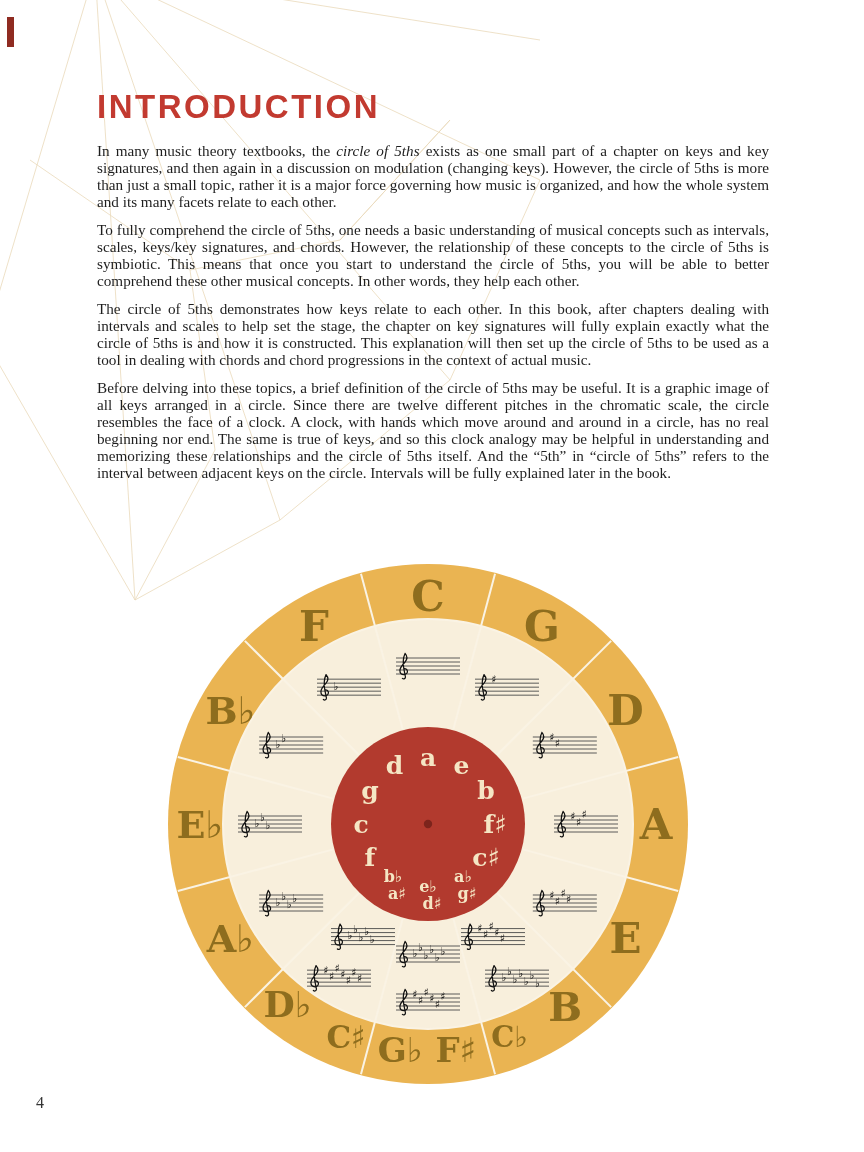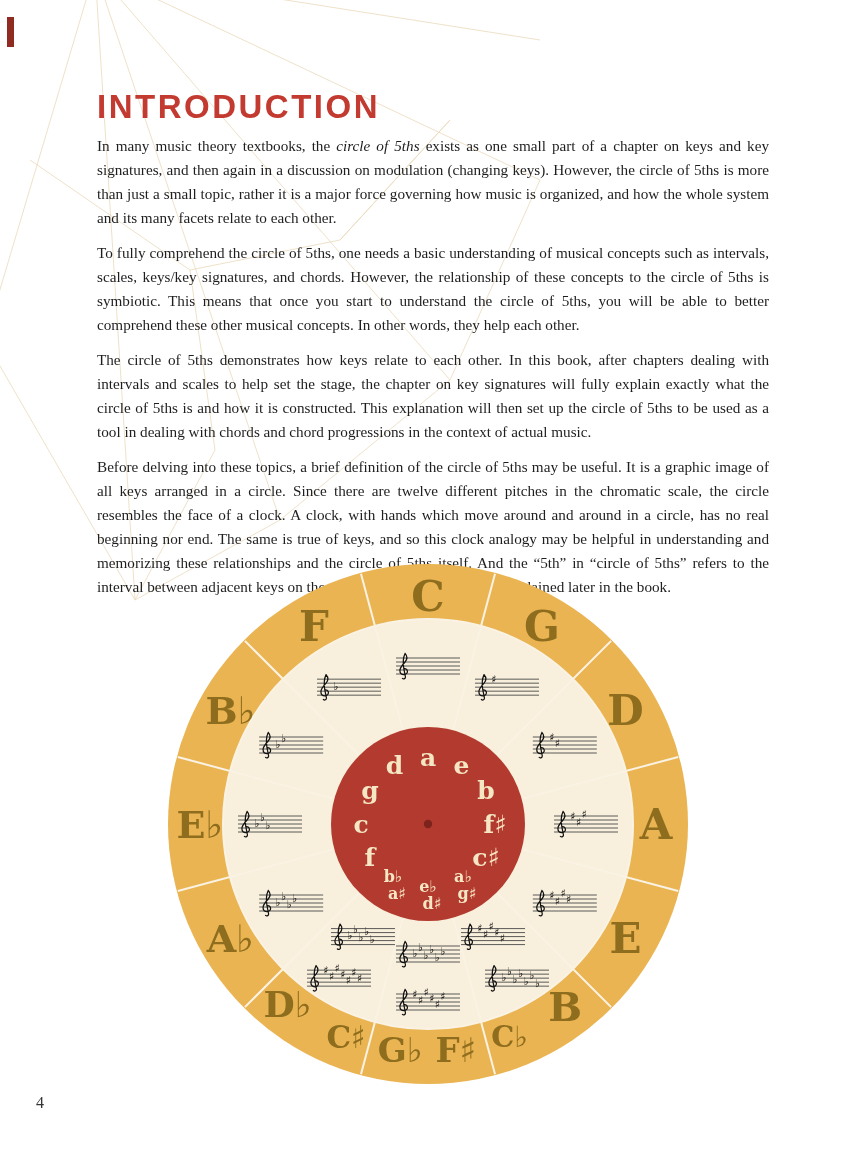--- a/index.html
+++ b/index.html
@@ -9,24 +9,24 @@
     background:var(--page-bg,#ffffff); overflow:hidden;
     font-family:"Liberation Serif", serif;
   }
   .bg-pattern { position:absolute; top:0; left:0; pointer-events:none; }
   .bg-pattern path { stroke:var(--pattern-line,#ead9ba); stroke-width:1; fill:none; opacity:.8; }
   .corner-mark { position:absolute; left:7px; top:17px; width:7px; height:30px; background:var(--corner-mark,#8f2b21); }
   .content { position:absolute; left:97px; top:88px; width:672px; }
   .heading {
     font-family:"Liberation Sans", sans-serif; font-weight:bold;
     font-size:33px; letter-spacing:2.5px; color:var(--heading,#c23a30);
-    margin-bottom:8px;
+    margin-bottom:16px;
   }
   .body-text p {
-    font-size:15.2px; line-height:24px; text-align:justify;
+    font-size:15.2px; line-height:17px; text-align:justify;
     color:var(--body-text,#1e1e1e); margin-bottom:11px;
   }
   .body-text em { font-style:italic; }
   .diagram-wrap { position:absolute; left:163px; top:559px; width:530px; height:530px; }
   .page-number { position:absolute; left:36px; top:1094px; font-size:16px; color:#333; }
   text { user-select:none; }
 </style>
 </head>
 <body>
 

